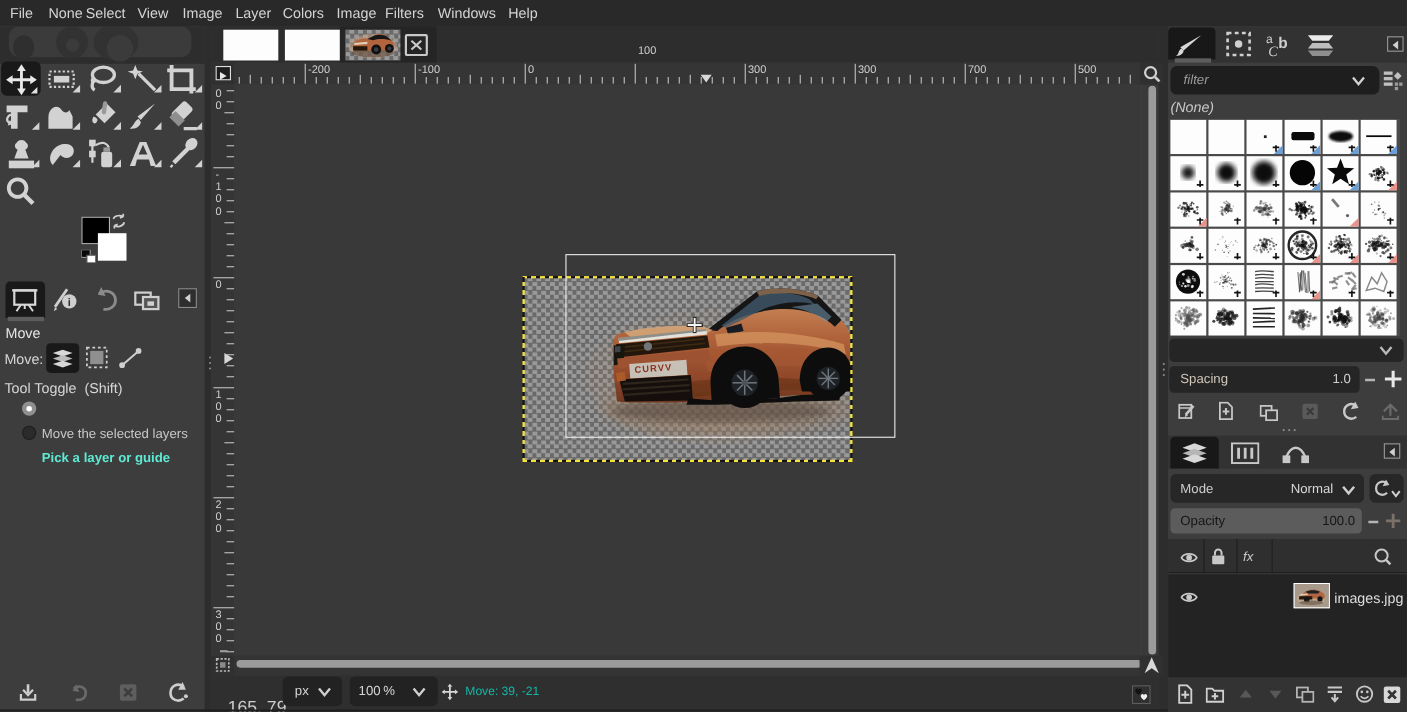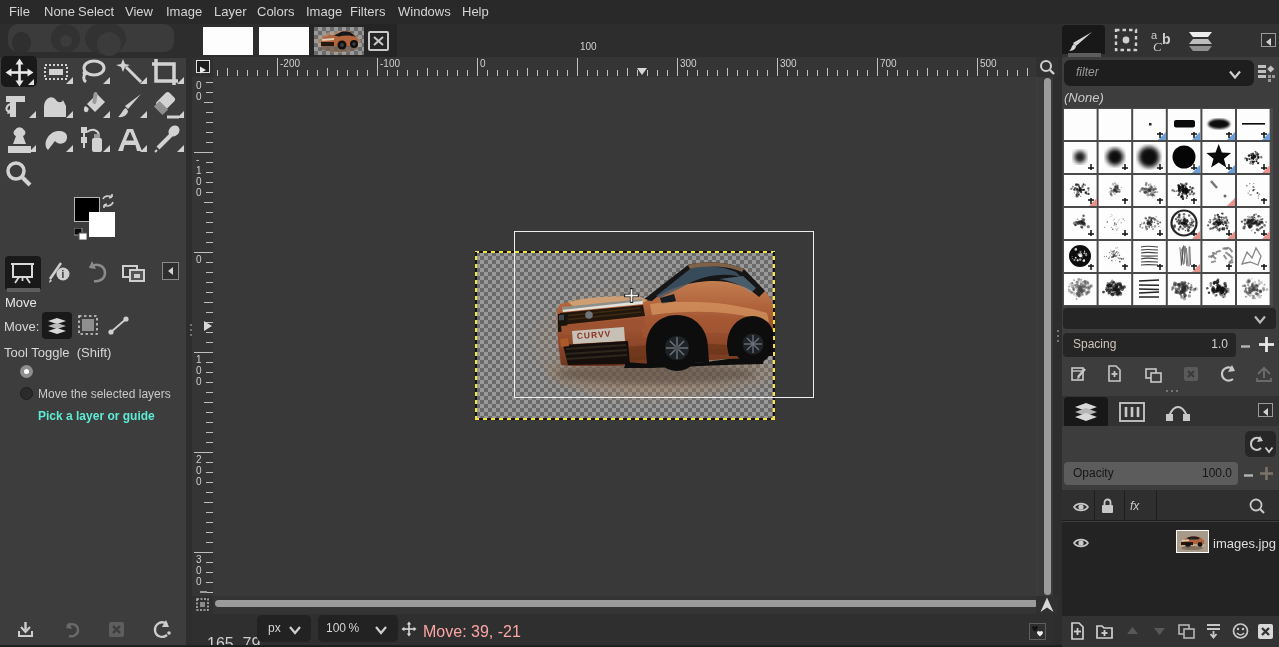--- a/index.html
+++ b/index.html
@@ -537,21 +537,21 @@
 <div class="abs" style="left:401px;top:621px;width:16px;height:16px;"><svg width="16" height="16" viewBox="0 0 16 16">
         <g stroke="#d8d8d8" stroke-width="1.6" fill="#d8d8d8">
           <line x1="8" y1="3" x2="8" y2="13"></line>
           <line x1="3" y1="8" x2="13" y2="8"></line>
           <path d="M8 0.5 L5.8 3.4 L10.2 3.4 Z" stroke="none"></path>
           <path d="M8 15.5 L5.8 12.6 L10.2 12.6 Z" stroke="none"></path>
           <path d="M0.5 8 L3.4 5.8 L3.4 10.2 Z" stroke="none"></path>
           <path d="M15.5 8 L12.6 5.8 L12.6 10.2 Z" stroke="none"></path>
         </g>
       </svg></div>
-<div class="abs" style="left:423px;top:623px;color:#fca5a5;font-size:16px;">Move: 39, -21</div>
+<div class="abs" style="left:423px;top:623px;color:#14b8a6;font-size:11px;">Move: 39, -21</div>
 <div class="abs" style="left:1029px;top:623px;width:17px;height:17px;border:1px solid #5e5e5e;background:#2f2f2f;"><svg width="15" height="15" viewBox="0 0 15 15">
         <path d="M4.5 2.5 C5.5 1.5 7 2 7 3.5 C7 2 8.5 1.5 9.5 2.5 C10.5 3.5 10 5 7 7.5 C4 5 3.5 3.5 4.5 2.5 Z" fill="#121212" transform="translate(-2,0)"></path>
         <path d="M4.5 2.5 C5.5 1.5 7 2 7 3.5 C7 2 8.5 1.5 9.5 2.5 C10.5 3.5 10 5 7 7.5 C4 5 3.5 3.5 4.5 2.5 Z" fill="#f0f0f0" transform="translate(3,5)"></path>
       </svg></div>
 <div class="abs" style="left:0;top:645px;width:1279px;height:2px;background:#1f1f1f;"></div>
 <div class="abs" style="left:1062px;top:24px;width:217px;height:623px;background:#3d3d3d;"></div>
 <div class="abs" style="left:1062px;top:24px;width:217px;height:33px;background:#323232;"></div>
 <div class="abs" style="left:1062px;top:25px;width:43px;height:29px;background:#181818;border-radius:4px 4px 0 0;"></div>
 <div class="abs" style="left:1066px;top:29px;width:34px;height:24px;"><svg width="34" height="24" viewBox="0 0 34 24">
         <path d="M26 3 L10 17 L7 14 Z" fill="#d8d8d8"></path>
@@ -2327,20 +2327,27 @@
 <div class="abs" style="left:1156px;top:397px;width:44px;height:29px;">
       <div class="abs" style="left:9px;top:5px;"><svg width="26" height="20" viewBox="0 0 26 20">
           <path d="M4 14 C9 2 17 2 22 14" fill="none" stroke="#c8c8c8" stroke-width="2.2"></path>
           <rect x="1" y="12" width="7" height="7" fill="#c8c8c8"></rect>
           <rect x="18" y="12" width="7" height="7" fill="#c8c8c8"></rect>
         </svg></div>
     </div>
 <div class="abs" style="left:1258px;top:403px;width:15px;height:14px;border:1px solid #9a9a9a;background:#2e2e2e;"><svg width="13" height="12" viewBox="0 0 13 12">
         <path d="M9 2 L4 6 L9 10 Z" fill="#d0d0d0"></path>
       </svg></div>
+<div class="abs" style="left:1064px;top:431px;width:176px;height:26px;background:#272727;border-radius:5px;">
+      <div class="abs" style="left:9px;top:6px;color:#cdcdcd;font-size:12px;">Mode</div>
+      <div class="abs" style="right:28px;top:6px;color:#d8d8d8;font-size:12px;">Normal</div>
+      <div class="abs" style="right:6px;top:8px;"><svg width="16" height="12" viewBox="0 0 16 12">
+          <path d="M3 2.5 L8 8.5 L13 2.5" fill="none" stroke="#cfcfcf" stroke-width="2.2"></path>
+        </svg></div>
+    </div>
 <div class="abs" style="left:1245px;top:431px;width:31px;height:26px;background:#272727;border-radius:5px;">
       <div class="abs" style="left:3px;top:4px;"><svg width="18" height="18" viewBox="0 0 18 18">
           <path d="M13 4 C8 1 3 4 3 9 C3 14 9 17 13 13" fill="none" stroke="#c8c8c8" stroke-width="2"></path>
           <path d="M12 1 L15 6 L9 7 Z" fill="#c8c8c8"></path>
         </svg></div>
       <div class="abs" style="left:19px;top:9px;"><svg width="10" height="8" viewBox="0 0 10 8">
           <path d="M1.5 1.5 L5 6 L8.5 1.5" fill="none" stroke="#cfcfcf" stroke-width="1.8"></path>
         </svg></div>
     </div>
 <div class="abs" style="left:1064px;top:462px;width:174px;height:23px;background:#5c5c5c;border-radius:4px;">

